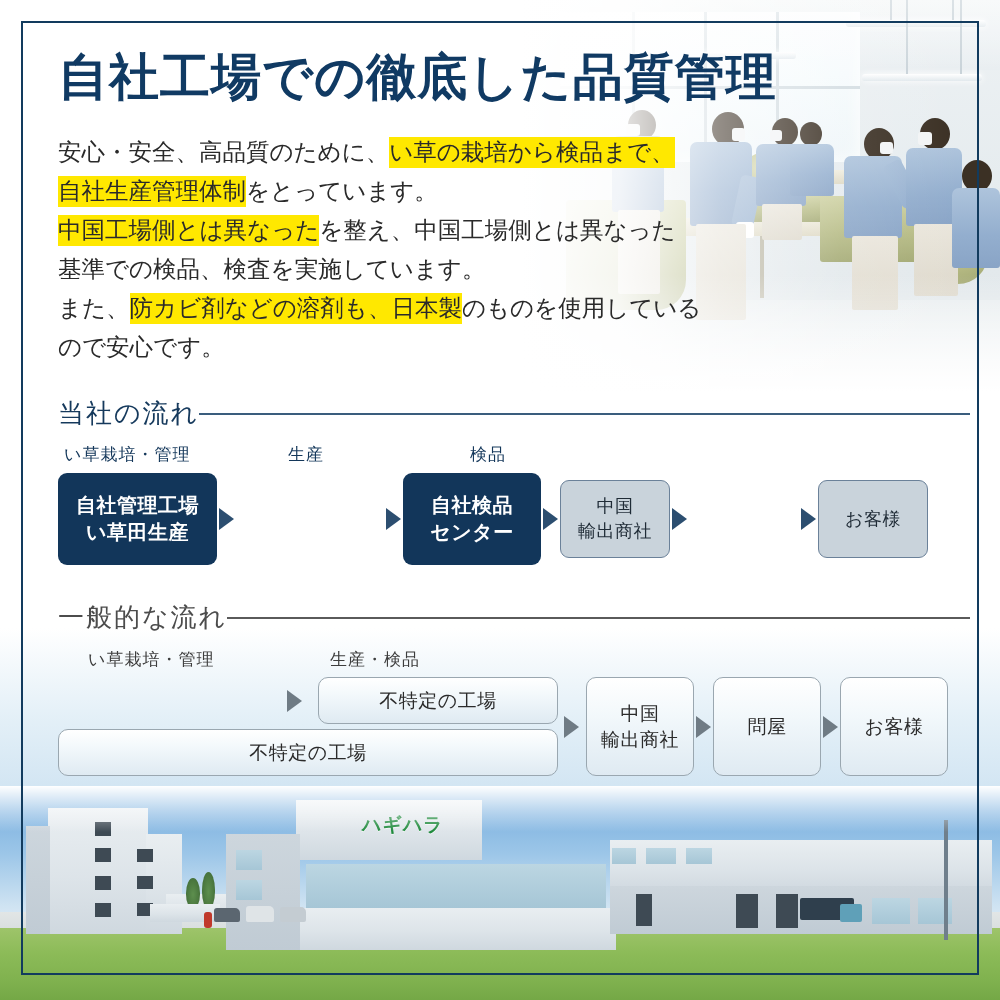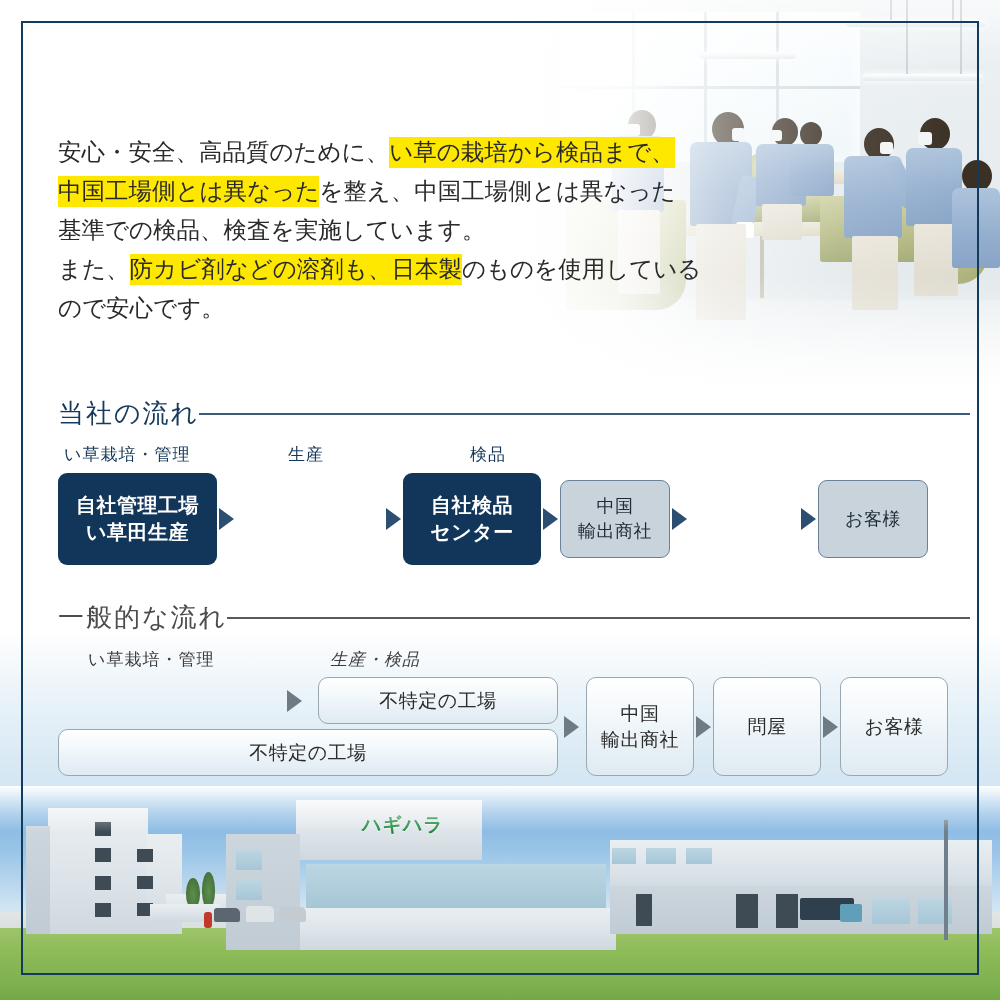--- a/index.html
+++ b/index.html
@@ -367,23 +367,25 @@
       <div class="w-legs" style="left:914px; top:224px; width:44px; height:72px;"></div>
     </div>
 
     <div class="worker">
       <div class="w-head" style="left:962px; top:160px; width:30px; height:32px;"></div>
       <div class="w-body" style="left:952px; top:188px; width:48px; height:80px;"></div>
     </div>
   </div>
   <div id="top-haze"></div>
 
+  <div id="headline">自社工場での徹底した品質管理</div>
 
   <div id="body-copy">
       <span class="line"><span>安心・安全、高品質のために、</span><span class="hl">い草の栽培から検品まで、</span></span>
+      <span class="line"><span class="hl">自社生産管理体制</span><span>をとっています。</span></span>
       <span class="line"><span class="hl">中国工場側とは異なった</span><span>を整え、中国工場側とは異なった</span></span>
       <span class="line"><span>基準での検品、検査を実施しています。</span></span>
       <span class="line"><span>また、</span><span class="hl">防カビ剤などの溶剤も、</span><span class="hl">日本製</span><span>のものを使用している</span></span>
       <span class="line"><span>ので安心です。</span></span>
     </div>
 
   <div class="sec-head" id="head-ours">
     <span class="txt">当社の流れ</span>
     <span class="rule"></span>
   </div>
@@ -405,21 +407,21 @@
       <div class="arrow" style="left: 743px; top: 65px;"></div>
     </div>
 
   <div id="flow2-wash"></div>
   <div class="sec-head" id="head-general">
     <span class="txt">一般的な流れ</span>
     <span class="rule"></span>
   </div>
   <div id="flow2">
       <div class="cap2" style="left: 30px;">い草栽培・管理</div>
-      <div class="cap2" style="left: 272px; font-style: italic;">生産・検品</div>
+      <div class="cap2" style="left: 272px;">生産・検品</div>
       <div class="box box-light" style="left: 260px; top: 29px; width: 240px; height: 47px;">不特定の工場</div>
       <div class="box box-light" style="left: 0px; top: 81px; width: 500px; height: 47px;">不特定の工場</div>
       <div class="box box-light" style="left: 528px; top: 29px; width: 108px; height: 99px;">中国
 輸出商社</div>
       <div class="box box-light" style="left: 655px; top: 29px; width: 108px; height: 99px;">問屋</div>
       <div class="box box-light" style="left: 782px; top: 29px; width: 108px; height: 99px;">お客様</div>
       <div class="arrow-gray" style="left: 229px; top: 42px;"></div>
       <div class="arrow-gray" style="left: 506px; top: 68px;"></div>
       <div class="arrow-gray" style="left: 638px; top: 68px;"></div>
       <div class="arrow-gray" style="left: 765px; top: 68px;"></div>

